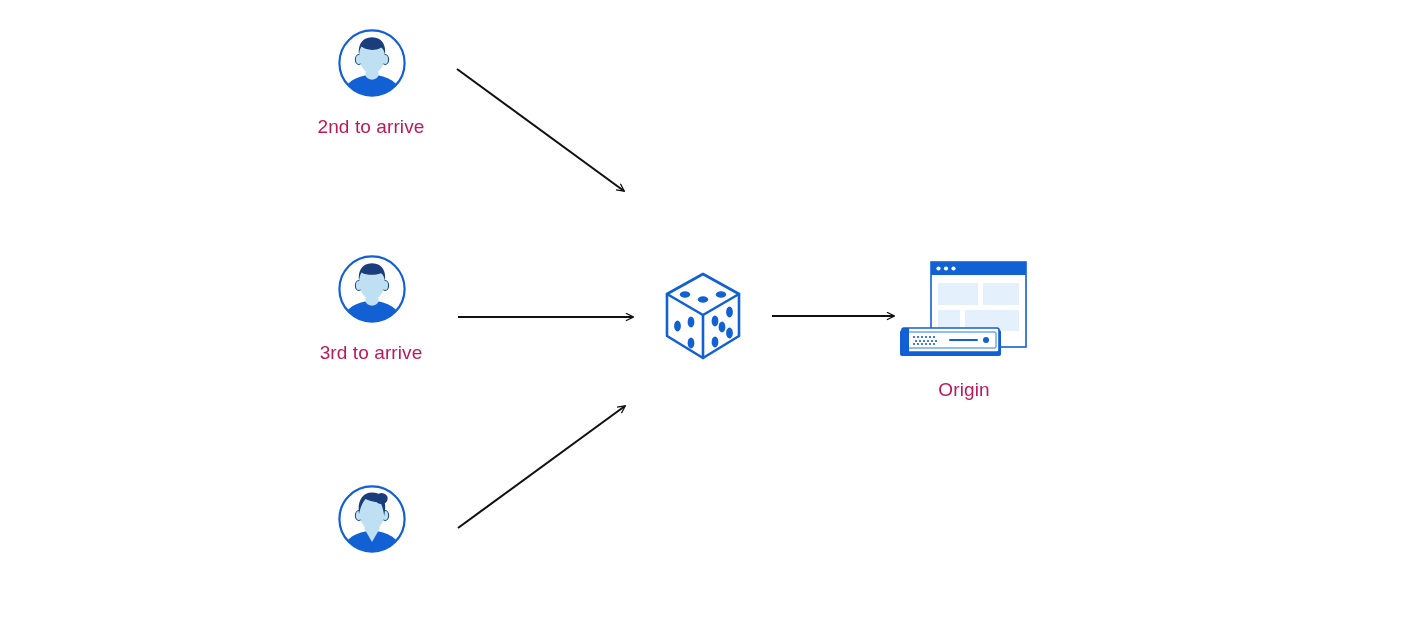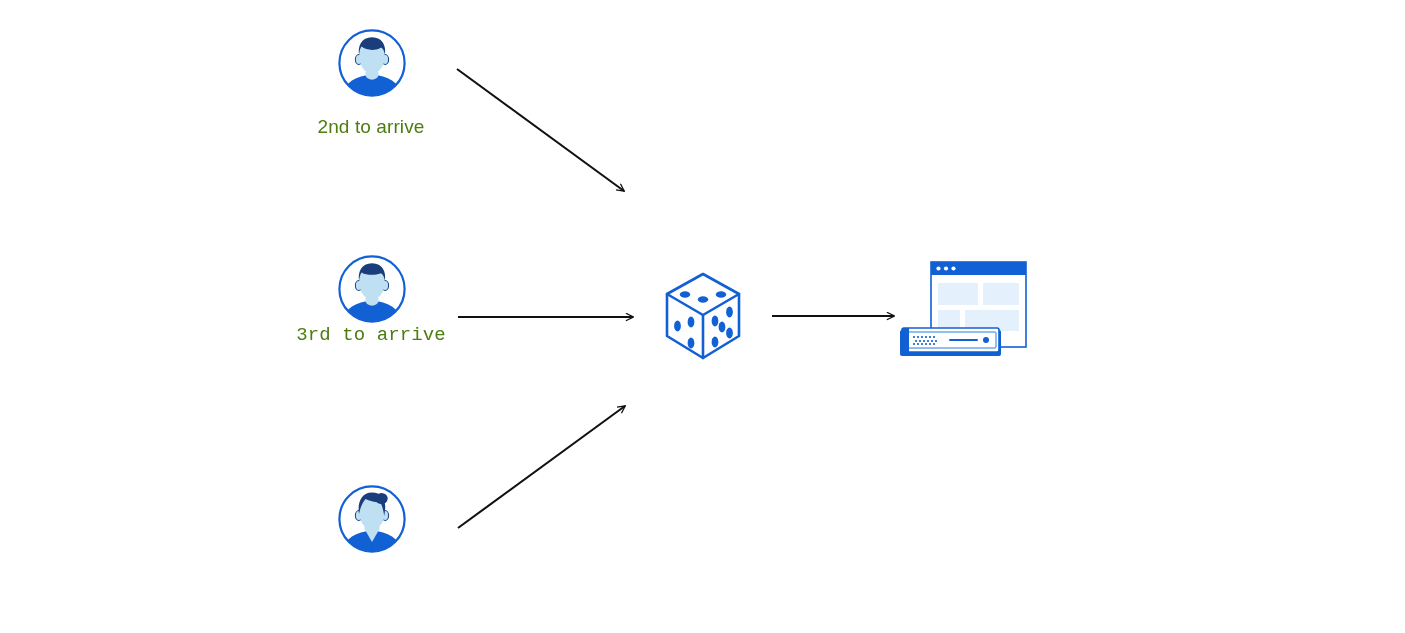--- a/index.html
+++ b/index.html
@@ -21,21 +21,21 @@
     background: #ffffff;
   }
   .node {
     position: absolute;
   }
   .node-label {
     position: absolute;
     text-align: center;
     font-family: "Liberation Sans", sans-serif;
     font-size: 19px;
-    color: #4d7c0f;
+    color: #be185d;
     white-space: nowrap;
     letter-spacing: 0.1px;
   }
   .icon-svg {
     display: block;
   }
   svg.edge-layer {
     position: absolute;
     left: 0;
     top: 0;
@@ -112,21 +112,21 @@
         <ellipse cx="48.2" cy="31.5" rx="3.4" ry="5" fill="#bfe0f2" stroke="#184a8c" stroke-width="1.1"></ellipse>
         <path d="M 35 10 C 24.5 10 22.2 19 22.2 27.5 C 22.2 37.5 27.5 45.5 35 45.5
                  C 42.5 45.5 47.8 37.5 47.8 27.5 C 47.8 19 45.5 10 35 10 Z" fill="#bfe0f2"></path>
         <path d="M 22.1 27 C 20.6 18.2 24.4 9.2 35 9.2 C 45.6 9.2 49.4 18.2 47.9 27
                  C 47.4 23.3 46.2 20.4 44.0 19.2 C 40.6 20.4 37.8 20.8 35 20.8
                  C 31.2 20.8 27.0 20.2 24.8 18.4 C 23.0 20.0 22.5 23.6 22.1 27 Z" fill="#1a3d7c"></path>
       </g>
       <circle cx="35" cy="35" r="32.6" fill="none" stroke="#1160d4" stroke-width="2.2"></circle>
     </svg>
   </div>
-  <div class="node-label" style="left:271px; top:324px; width:200px;font-family:Liberation Mono, monospace;">3rd to arrive</div>
+  <div class="node-label" style="left:271px; top:342px; width:200px;">3rd to arrive</div>
 
   <div class="node" style="left:337px; top:484px; width:70px; height:70px;">
     <svg class="icon-svg" width="70" height="70" viewBox="0 0 70 70">
       <defs>
         <clipPath id="clipAv3">
             <circle cx="35" cy="35" r="32.2"></circle>
           </clipPath>
       </defs>
       <circle cx="35" cy="35" r="33" fill="#ffffff"></circle>
       <g clip-path="url(#clipAv3)">
@@ -230,14 +230,15 @@
           <circle cx="35" cy="86" r="1.1"></circle>
             <circle cx="39" cy="86" r="1.1"></circle>
         </g>
 
         <line x1="55" y1="82" x2="82" y2="82" stroke="#1160d4" stroke-width="2" stroke-linecap="round"></line>
 
         <circle cx="91" cy="82" r="3" fill="#1160d4"></circle>
       </g>
     </svg>
   </div>
+  <div class="node-label" style="left:864px; top:379px; width:200px;">Origin</div>
 
 </div>
 
 </body></html>

